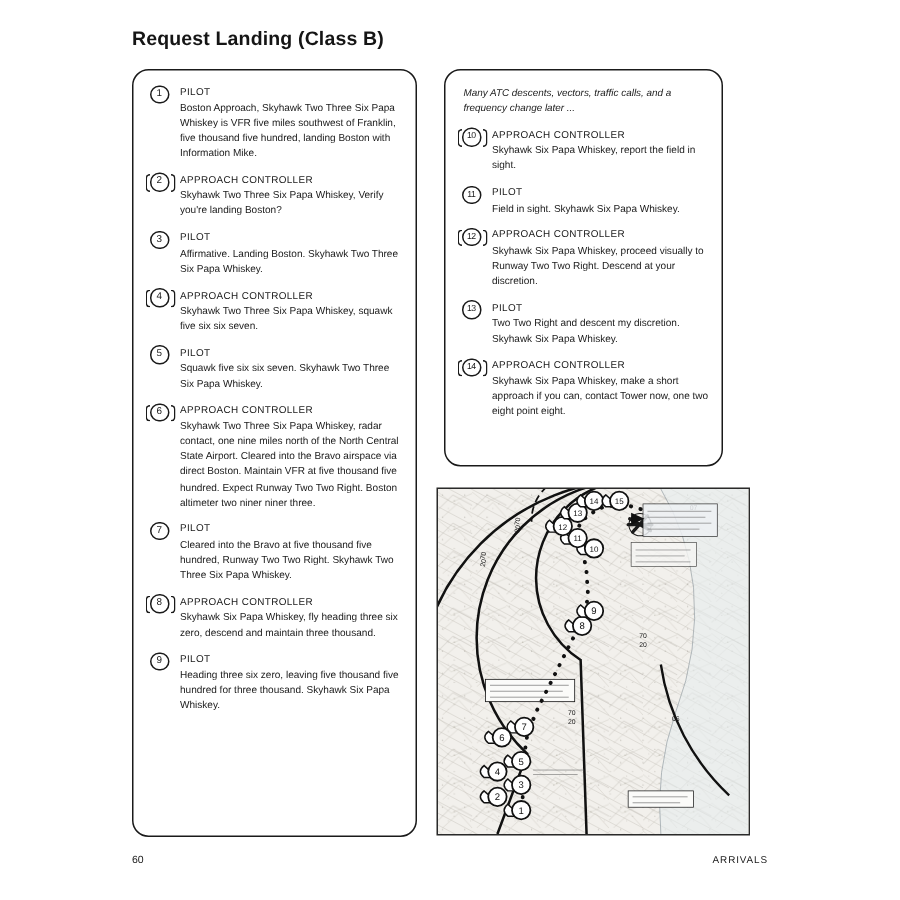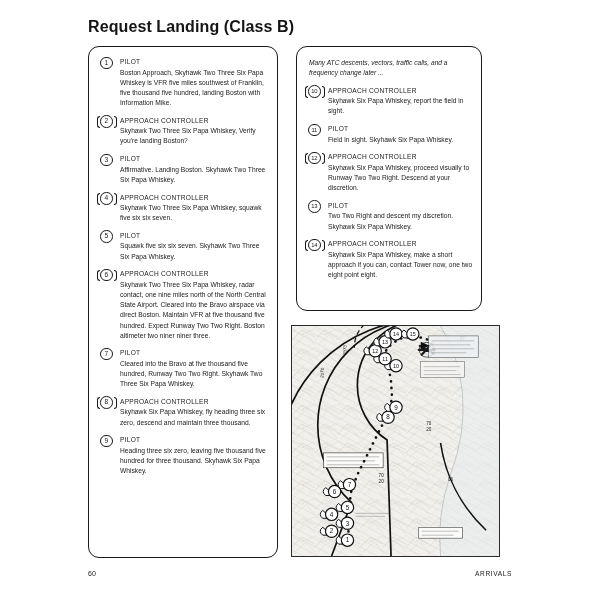--- a/index.html
+++ b/index.html
@@ -14,21 +14,21 @@
     font-family: "Liberation Sans", sans-serif;
     color: #1a1a1a;
     overflow: hidden;
   }
 
   
   #page-title {
     position: absolute;
     left: 88px;
     top: 18px;
-    font-size: 16px;
+    font-size: 13px;
     font-weight: bold;
     letter-spacing: 0.1px;
     color: #151515;
   }
 
   
   .panel {
     position: absolute;
     border: 1.4px solid #1a1a1a;
     border-radius: 11px;

